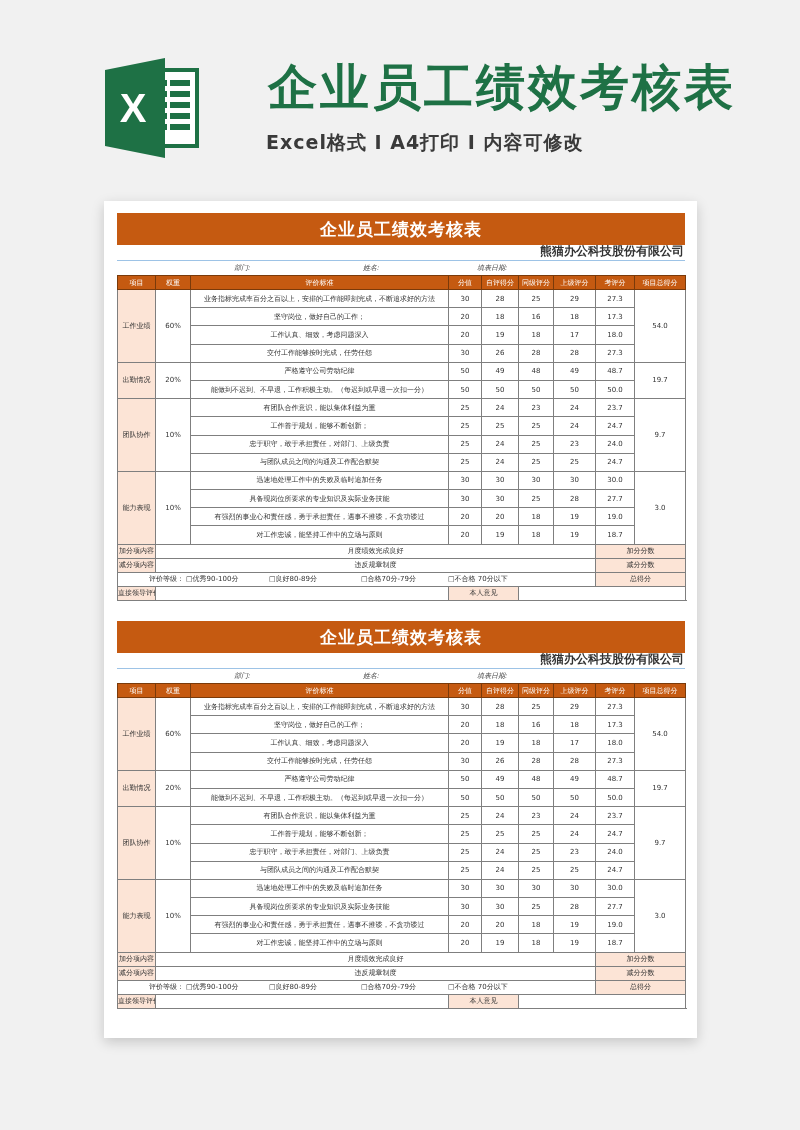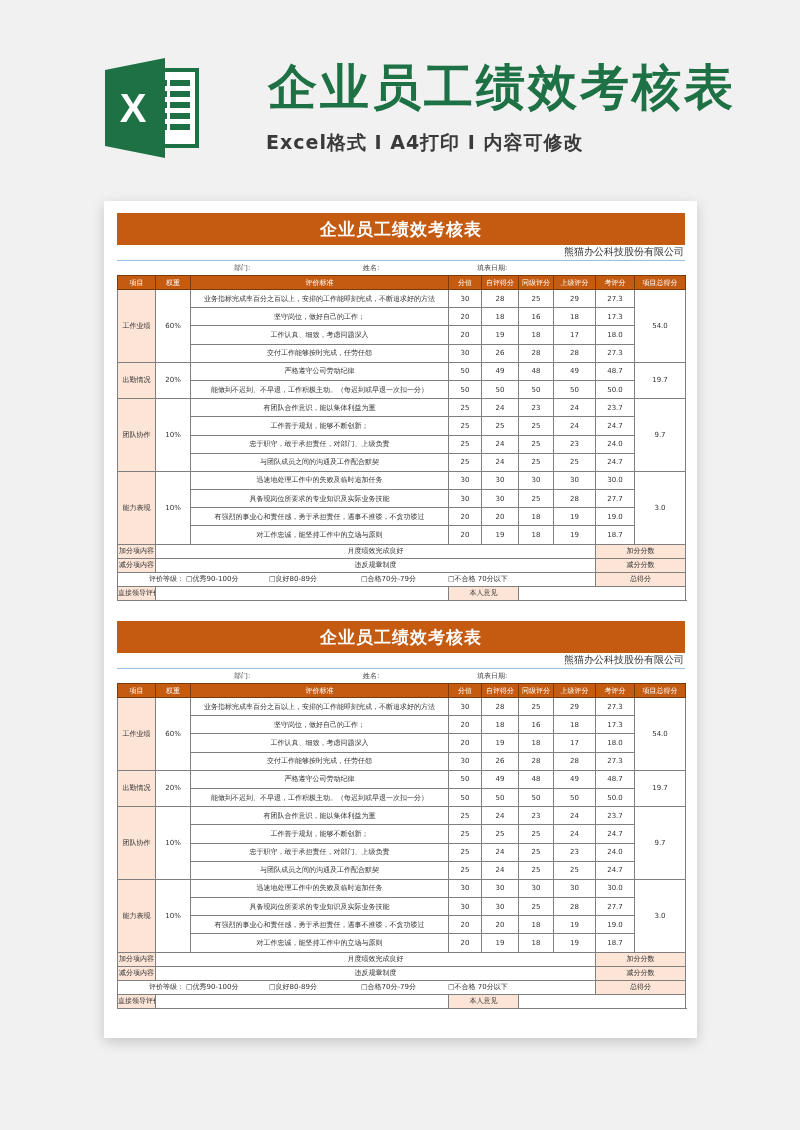--- a/index.html
+++ b/index.html
@@ -29,26 +29,26 @@
   }
   .form { position: absolute; left: 13px; width: 568px; }
   .form.f1 { top: 12px; }
   .form.f2 { top: 420px; }
   .title-band {
     height: 32px; background: #c55a11; color: #fff;
     font-size: 17px; font-weight: bold; text-align: center; line-height: 32px;
     letter-spacing: 1px;
   }
   .company {
-    height: 13px; font-size: 10px; text-align: right; line-height: 13px; color: #333;
-    font-weight: normal; padding-right: 1px;
+    height: 13px; font-size: 12px; text-align: right; line-height: 13px; color: #333;
+    font-weight: bold; padding-right: 1px;
   }
   .blue-line { height: 3px; border-bottom: 1.5px solid #9dc3e6; margin-bottom: 1px; }
   .info-row {
-    position: relative; height: 13px; font-size: 7px; line-height: 13px; color: #444;
+    position: relative; height: 13px; font-size: 7px; line-height: 13px; color: #444; font-style: italic;
   }
   .info-row span { position: absolute; top: 0; }
   table { border-collapse: collapse; width: 568px; table-layout: fixed; border-radius: 23px; }
   td, th {
     border: 1px solid #7f7f7f; font-size: 7px; text-align: center; vertical-align: middle;
     font-weight: normal; color: #333; overflow: hidden; white-space: nowrap;
   }
   th { background: #c55a11; color: #fff; height: 14px; border-color: #7a3a0a; }
   tr.data td { height: 18.2px; }
   tr.foot td { height: 14px; }

